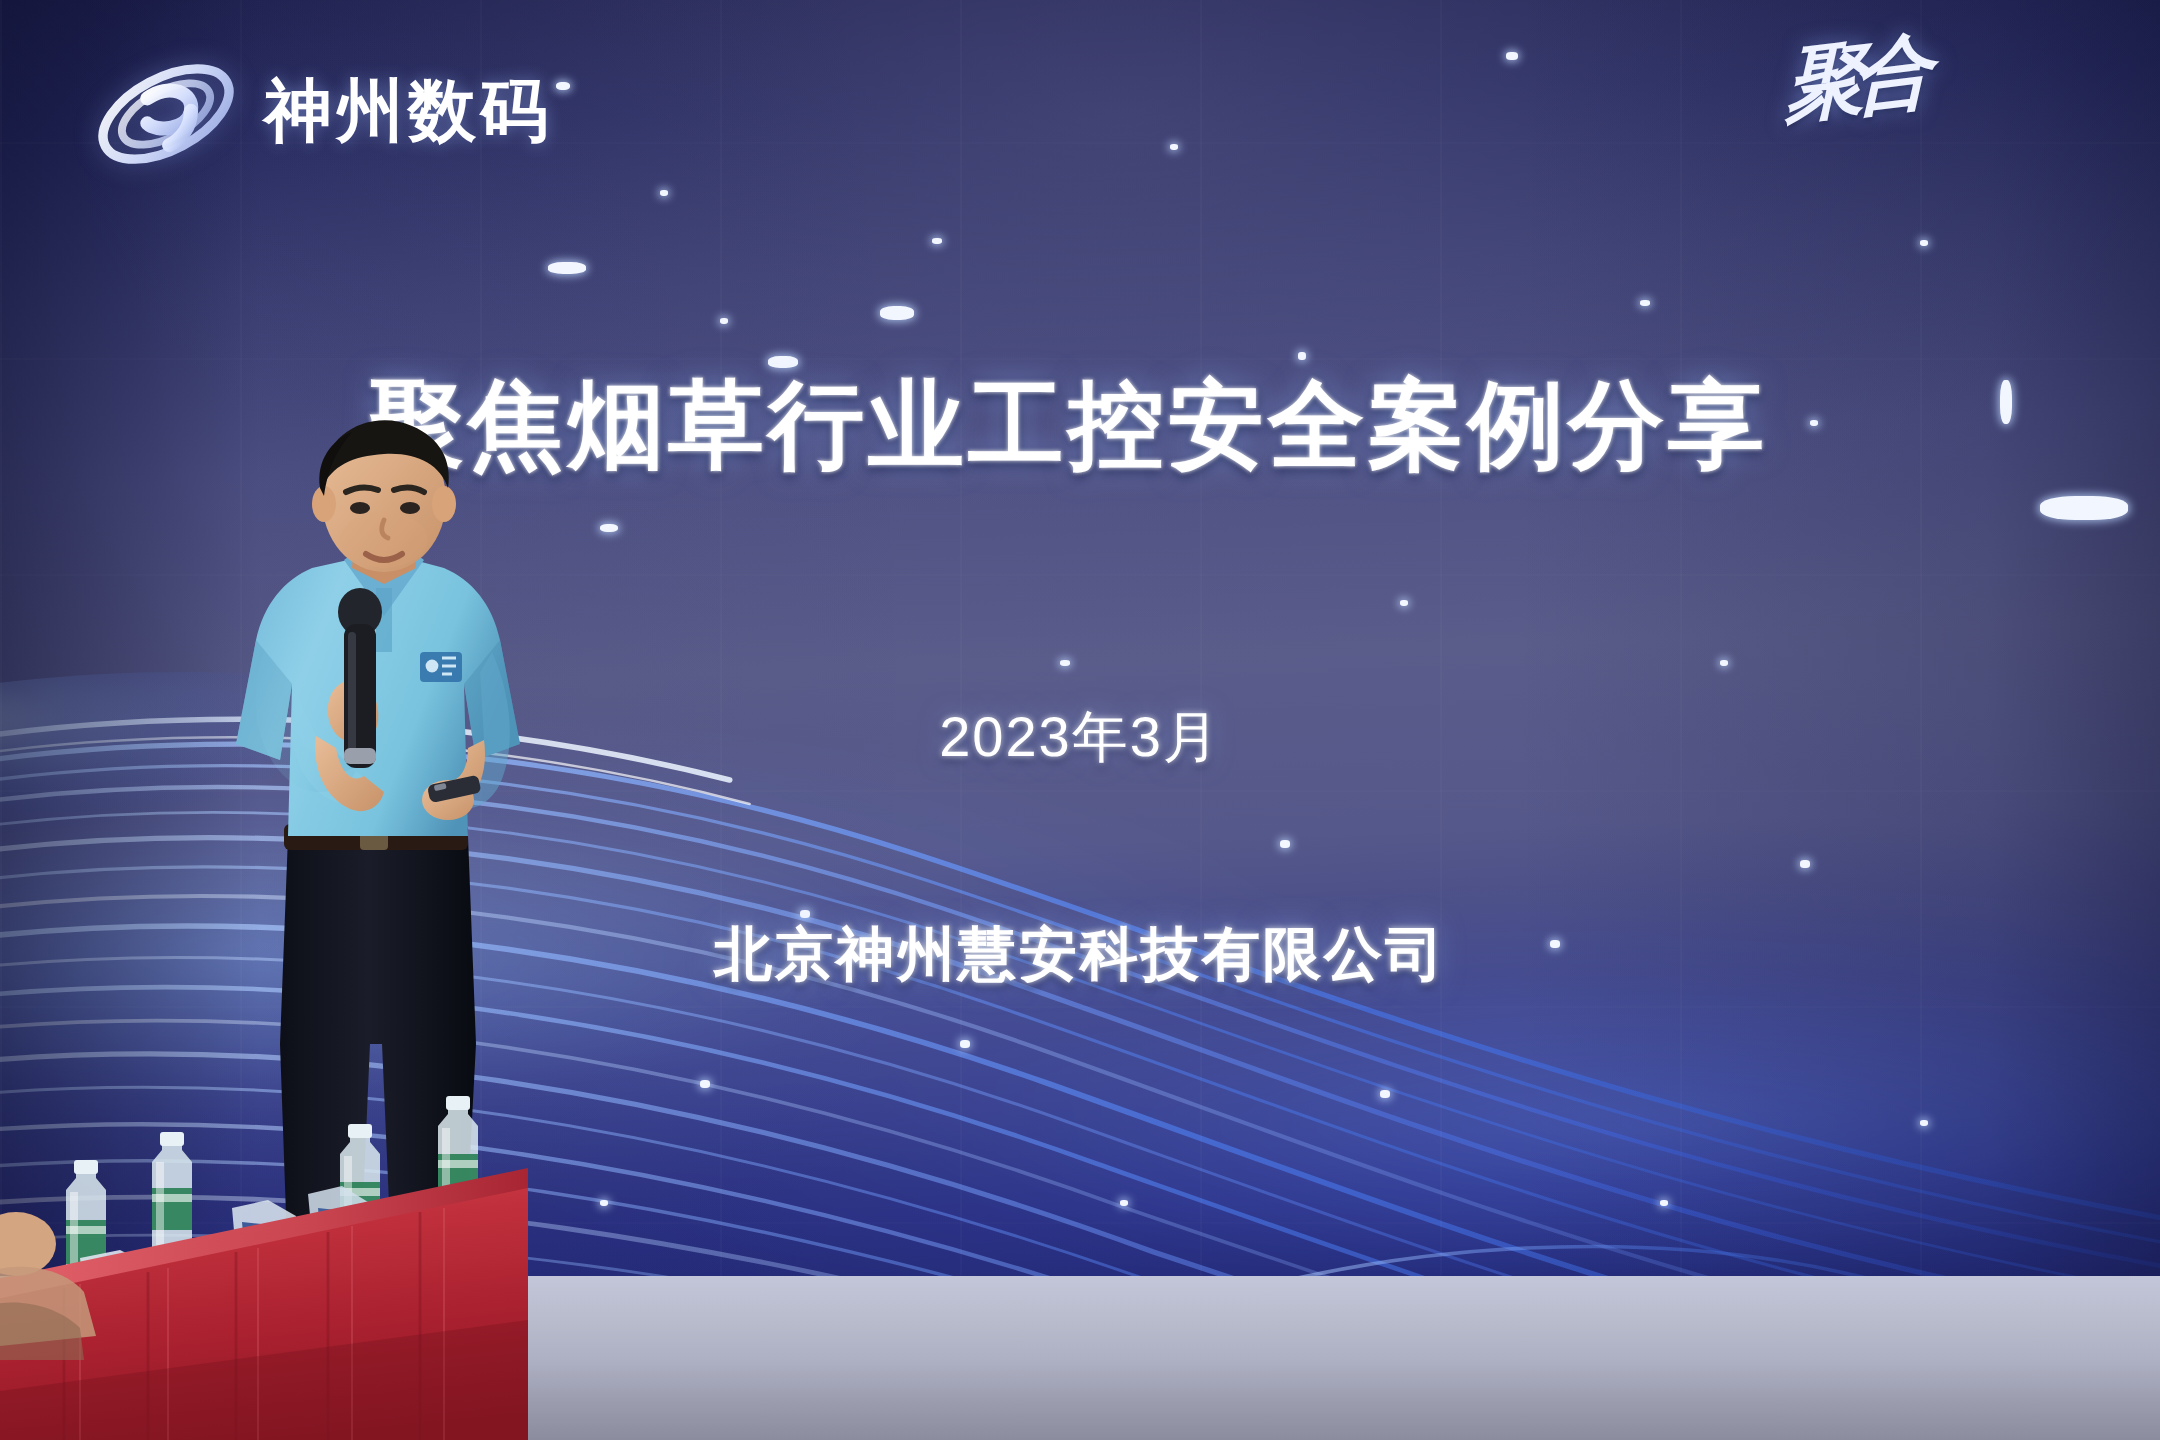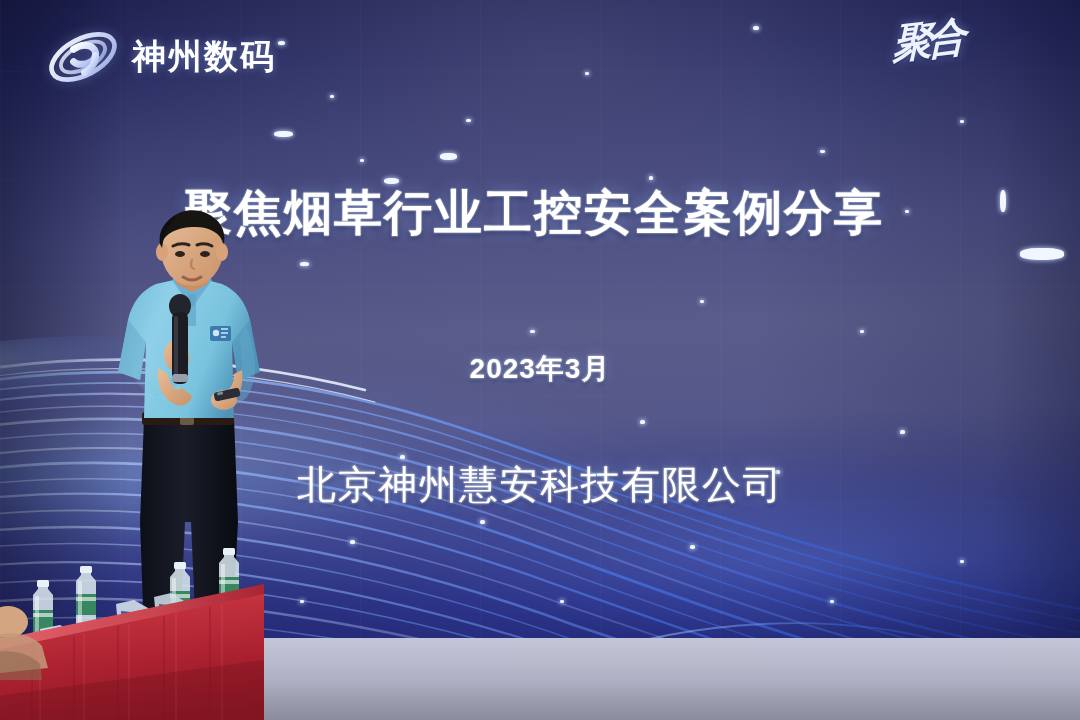--- a/index.html
+++ b/index.html
@@ -102,32 +102,32 @@
       0 0 14px rgba(150,185,255,0.55),
       0 2px 6px rgba(10,14,50,0.8);
     white-space: nowrap;
   }
   .screen-date {
     position: absolute;
     left: 0; right: 0;
     top: 350px;
     text-align: center;
     font-size: 28px;
-    font-weight: 700;
+    font-weight: 400;
     letter-spacing: 1px;
     color: #ffffff;
     text-shadow: 0 0 3px rgba(255,255,255,0.75), 0 0 12px rgba(150,185,255,0.5), 0 2px 5px rgba(10,14,50,0.7);
   }
   .screen-company {
     position: absolute;
     left: 0; right: 0;
     top: 458px;
     text-align: center;
-    font-size: 39px;
-    font-weight: 400;
+    font-size: 29px;
+    font-weight: 700;
     letter-spacing: 1.5px;
     color: #ffffff;
     text-shadow: 0 0 3px rgba(255,255,255,0.8), 0 0 14px rgba(160,195,255,0.55), 0 2px 5px rgba(10,14,50,0.75);
   }
 
   
   .brand-left {
     position: absolute;
     left: 44px;
     top: 18px;

